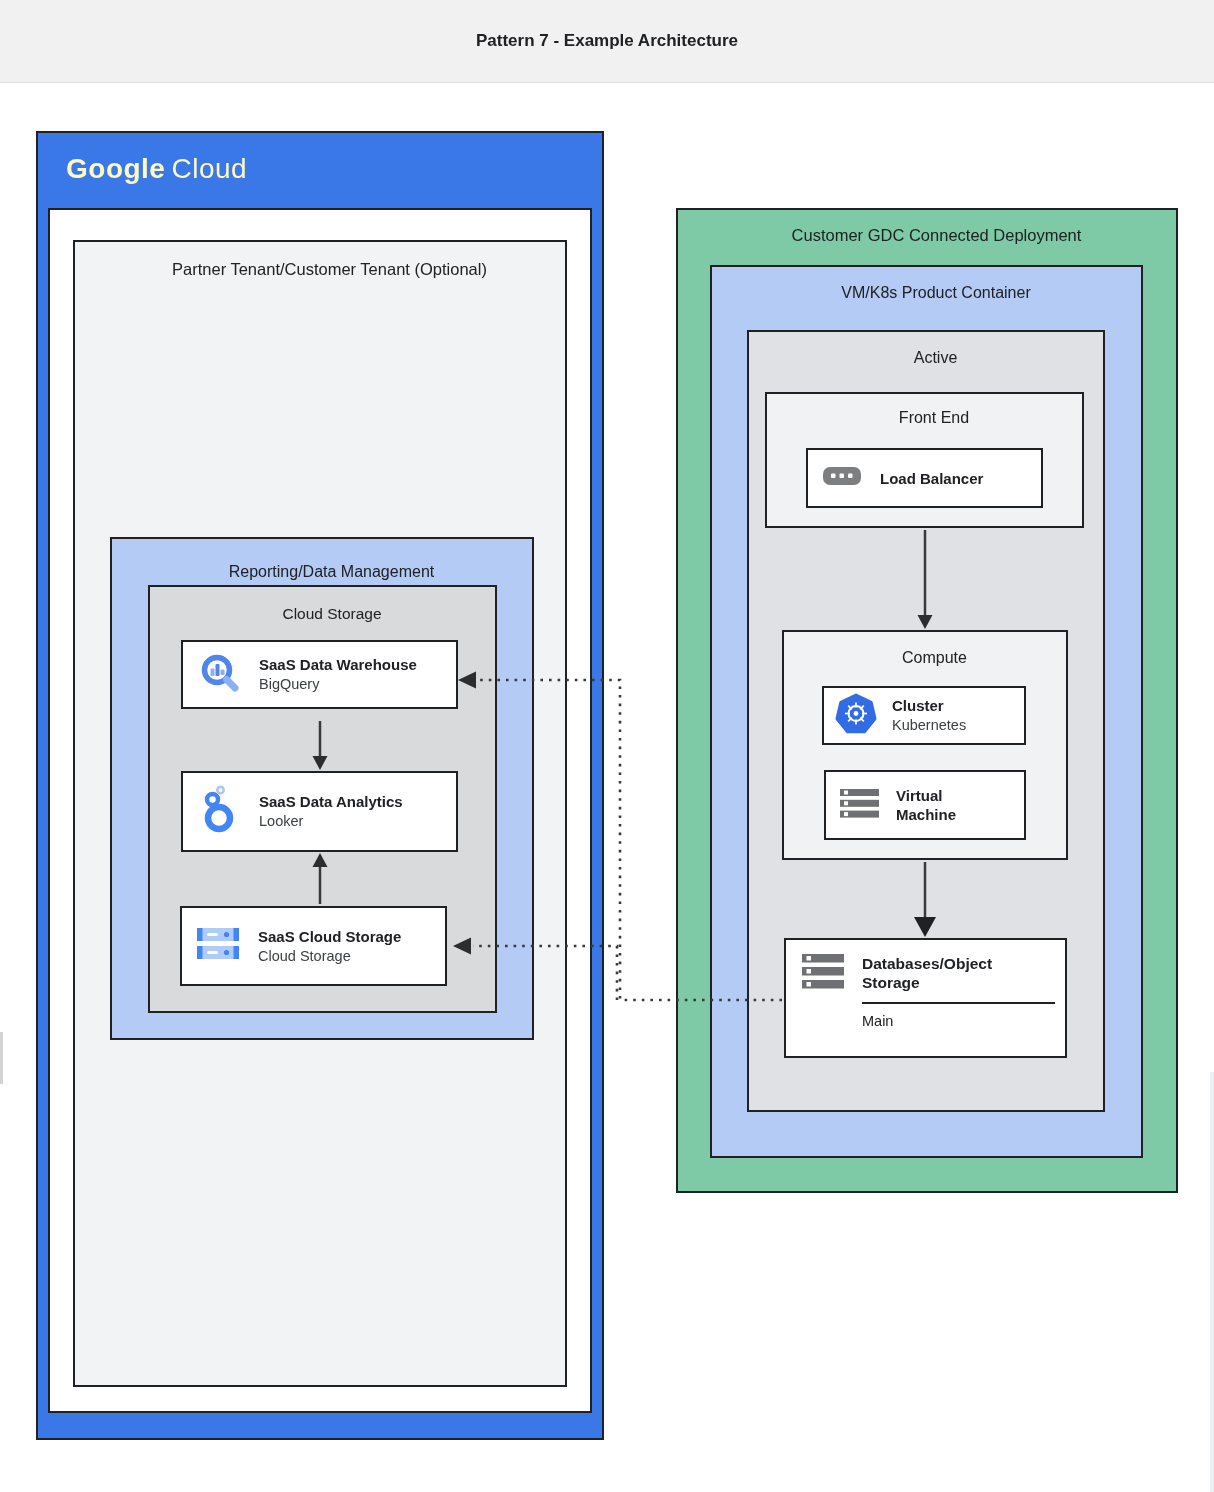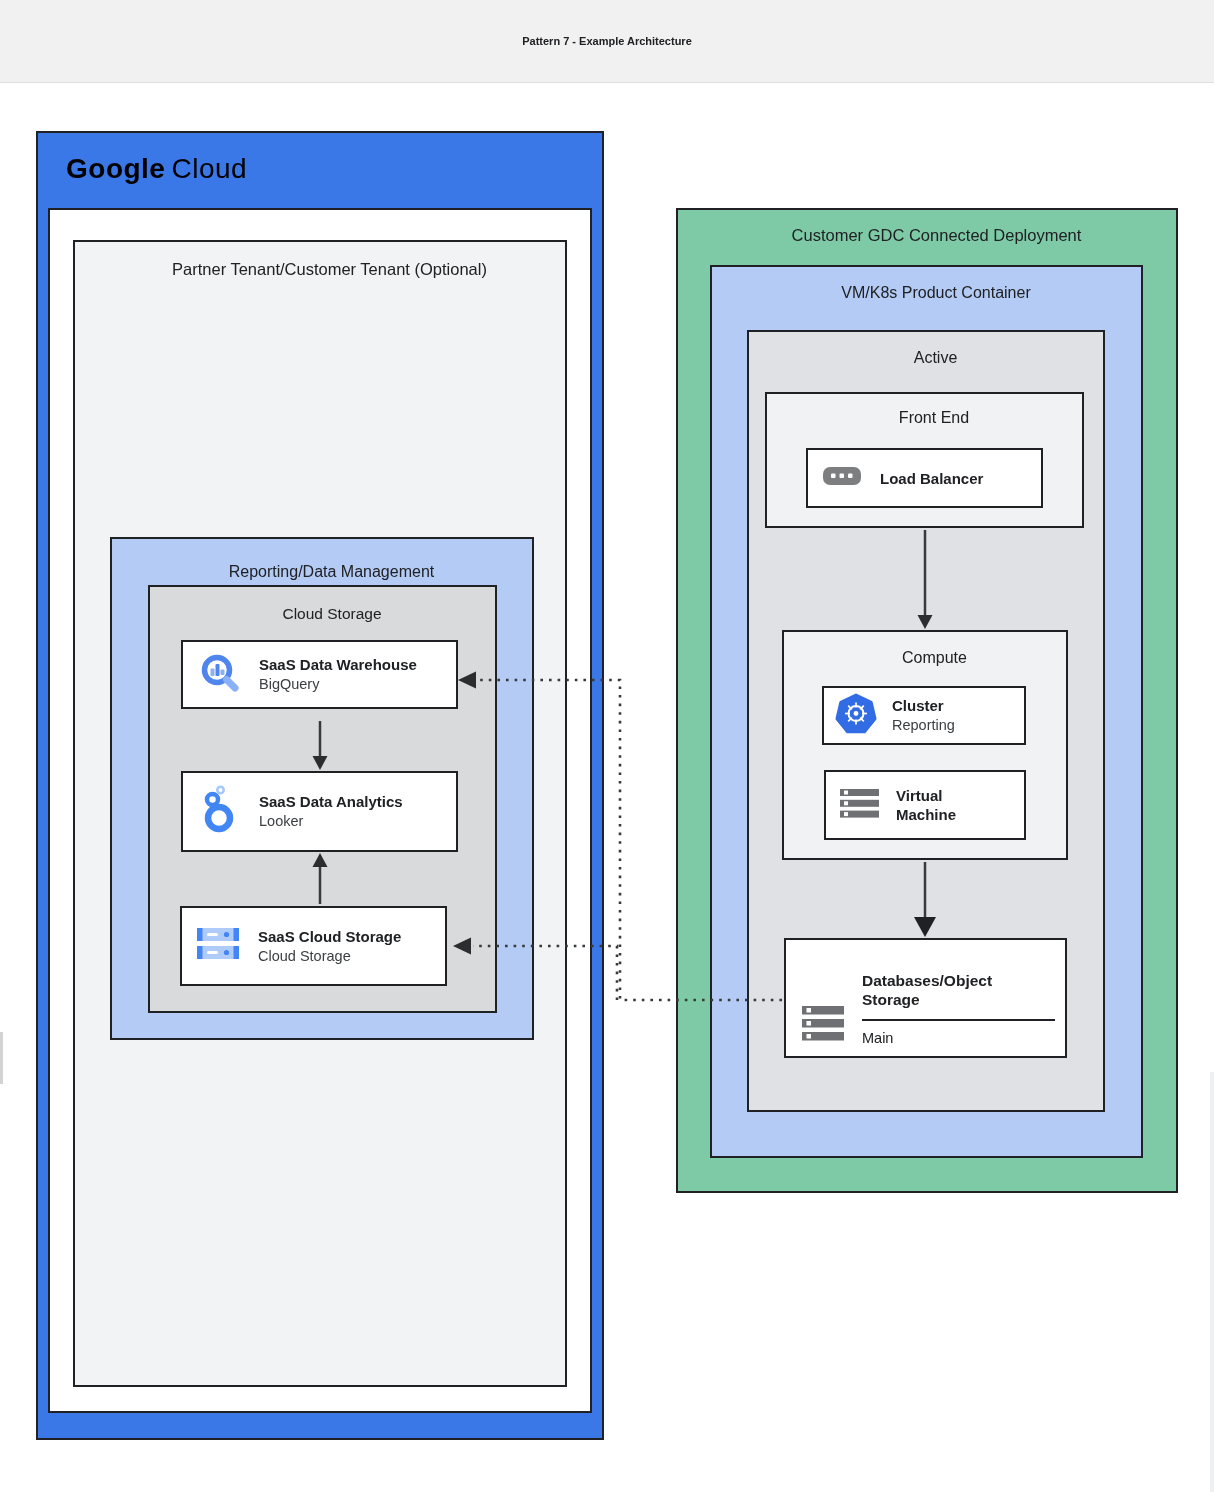--- a/index.html
+++ b/index.html
@@ -1,41 +1,41 @@
 <!DOCTYPE html>
 <html><head>
 <meta charset="utf-8">
 <style>
   html,body{margin:0;padding:0;background:#ffffff;}
   .page{position:relative;width:1214px;height:1492px;background:#ffffff;overflow:hidden;
         font-family:"Liberation Sans", sans-serif;color:#202124;}
   .hdr{position:absolute;left:0;top:0;width:1214px;height:82px;background:#f1f1f1;
        border-bottom:1px solid #e0e0e0;display:flex;align-items:center;justify-content:center;}
-  .hdr-title{font-size:11px;font-weight:700;color:#202124;}
+  .hdr-title{font-size:17px;font-weight:700;color:#202124;}
   .box{position:absolute;border:2px solid #202124;box-sizing:border-box;}
   .lbl{position:absolute;left:0;right:0;text-align:center;font-weight:400;font-size:16px;color:#202124;padding-left:19px;}
   .gc{left:36px;top:131px;width:568px;height:1309px;background:#3b78e7;}
-  .gc-logo{position:absolute;left:28px;top:20px;color:#000000;font-size:28px;letter-spacing:.5px;}
+  .gc-logo{position:absolute;left:28px;top:20px;color:#fef9c3;font-size:28px;letter-spacing:.5px;}
   .gc-logo .g1{font-weight:600;}
   .gc-logo .g2{font-weight:400;margin-left:6px;}
   .gc-inner{left:48px;top:208px;width:544px;height:1205px;background:#ffffff;}
   .partner{left:73px;top:240px;width:494px;height:1147px;background:#f1f3f4;}
   .reporting{left:110px;top:537px;width:424px;height:503px;background:#b3cbf5;}
   .cstore{left:148px;top:585px;width:349px;height:428px;background:#d9dadc;}
   .item{position:absolute;background:#ffffff;border:2px solid #202124;box-sizing:border-box;
         display:flex;align-items:center;gap:16px;padding:0 12px 0 14px;}
   .it-title{font-weight:700;font-size:15px;line-height:19px;color:#202124;}
   .it-sub{font-size:14.5px;line-height:19px;color:#3c4043;margin-top:1px;}
   .green{left:676px;top:208px;width:502px;height:985px;background:#7ecaa6;}
   .vmk8s{left:710px;top:265px;width:433px;height:893px;background:#b3cbf5;}
   .active{left:747px;top:330px;width:358px;height:782px;background:#e0e1e4;}
   .frontend{left:765px;top:392px;width:319px;height:136px;background:#f1f2f4;}
   .compute{left:782px;top:630px;width:286px;height:230px;background:#f1f2f4;}
   .dbbox{left:784px;top:938px;width:283px;height:120px;background:#ffffff;padding:14px 12px 10px 16px;
-         display:flex;align-items:flex-end;gap:16px;}
+         display:flex;align-items:flex-start;gap:16px;}
   .db-divider{height:2px;background:#202124;margin:10px 0 9px 0;width:193px;}
   .db-main{font-size:14.5px;color:#202124;}
   .svg-overlay{position:absolute;left:0;top:0;pointer-events:none;}
   .edge-tick-left{position:absolute;left:0;top:1032px;width:3px;height:52px;background:#d2d3d5;}
   .edge-strip-right{position:absolute;right:0;top:1072px;width:4px;height:420px;background:#eef0f1;}
 </style>
 </head>
 <body>
 
 <div class="page">
@@ -164,21 +164,21 @@
           <line x1="14.2" y1="12.7" x2="17.8" y2="16.3"></line>
           <line x1="26.2" y1="24.7" x2="29.8" y2="28.3"></line>
           <line x1="29.8" y1="12.7" x2="26.2" y2="16.3"></line>
           <line x1="17.8" y1="24.7" x2="14.2" y2="28.3"></line>
         </g>
         <circle cx="22" cy="20.5" r="2.4" fill="#ffffff"></circle>
       </svg>
     </span>
     <span>
       <div class="it-title">Cluster</div>
-      <div class="it-sub">Reporting</div>
+      <div class="it-sub">Kubernetes</div>
     </span>
   </div>
 
   <div class="item" style="left:824px;top:770px;width:202px;height:70px;gap:16px;">
     <span>
       <svg width="40" height="29" viewBox="0 0 40 29">
         <rect x="0" y="0" width="39" height="7" fill="#6f7073"></rect>
         <rect x="0" y="10.8" width="39" height="7" fill="#6f7073"></rect>
         <rect x="0" y="21.6" width="39" height="7" fill="#6f7073"></rect>
         <rect x="4" y="1.5" width="4" height="4" fill="#ffffff"></rect>

